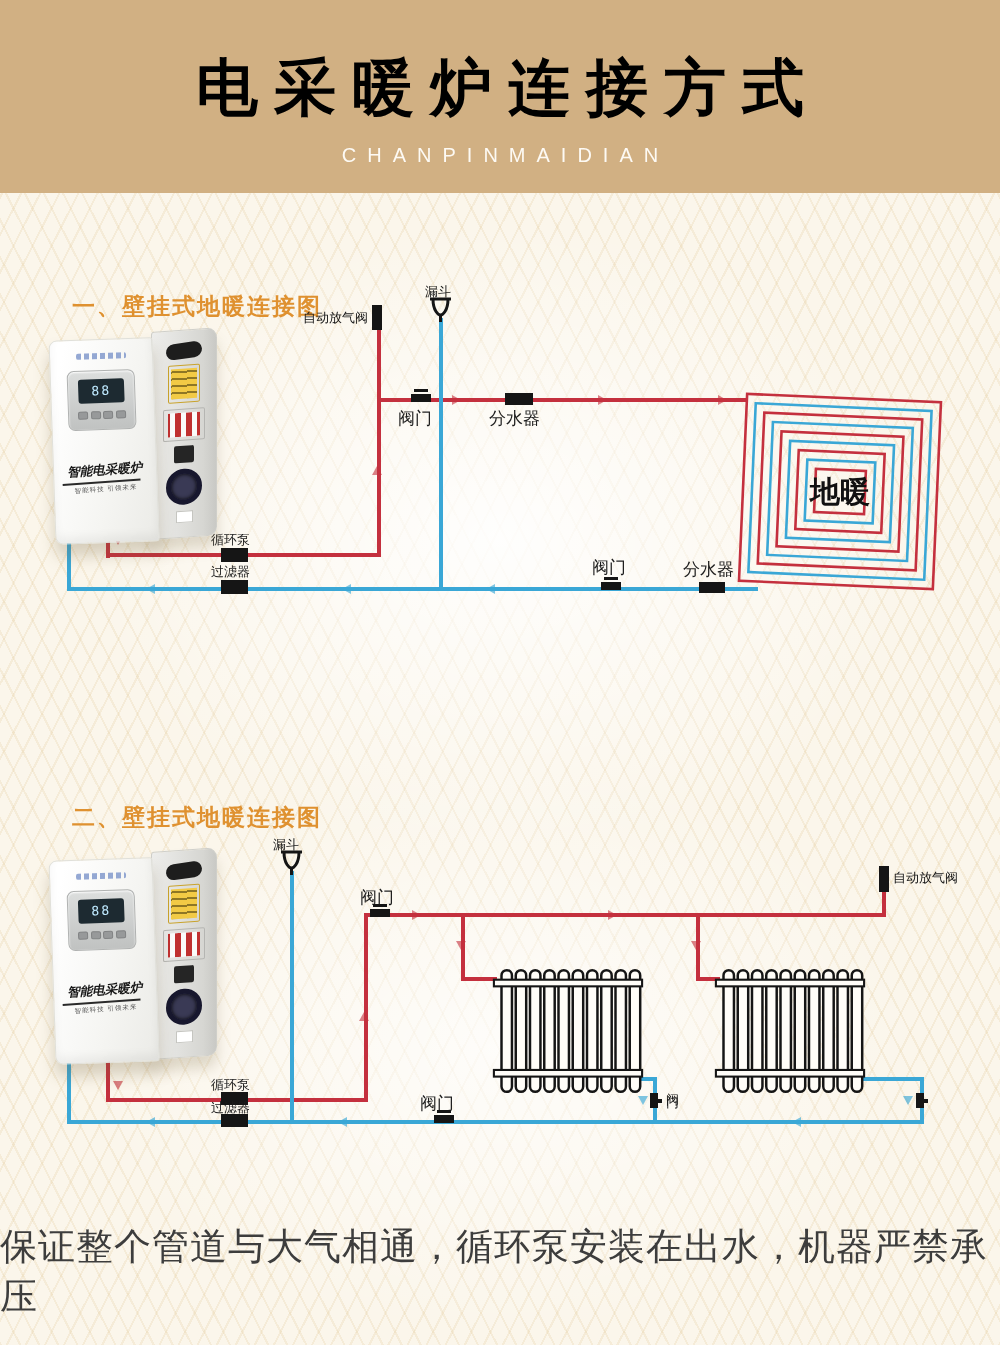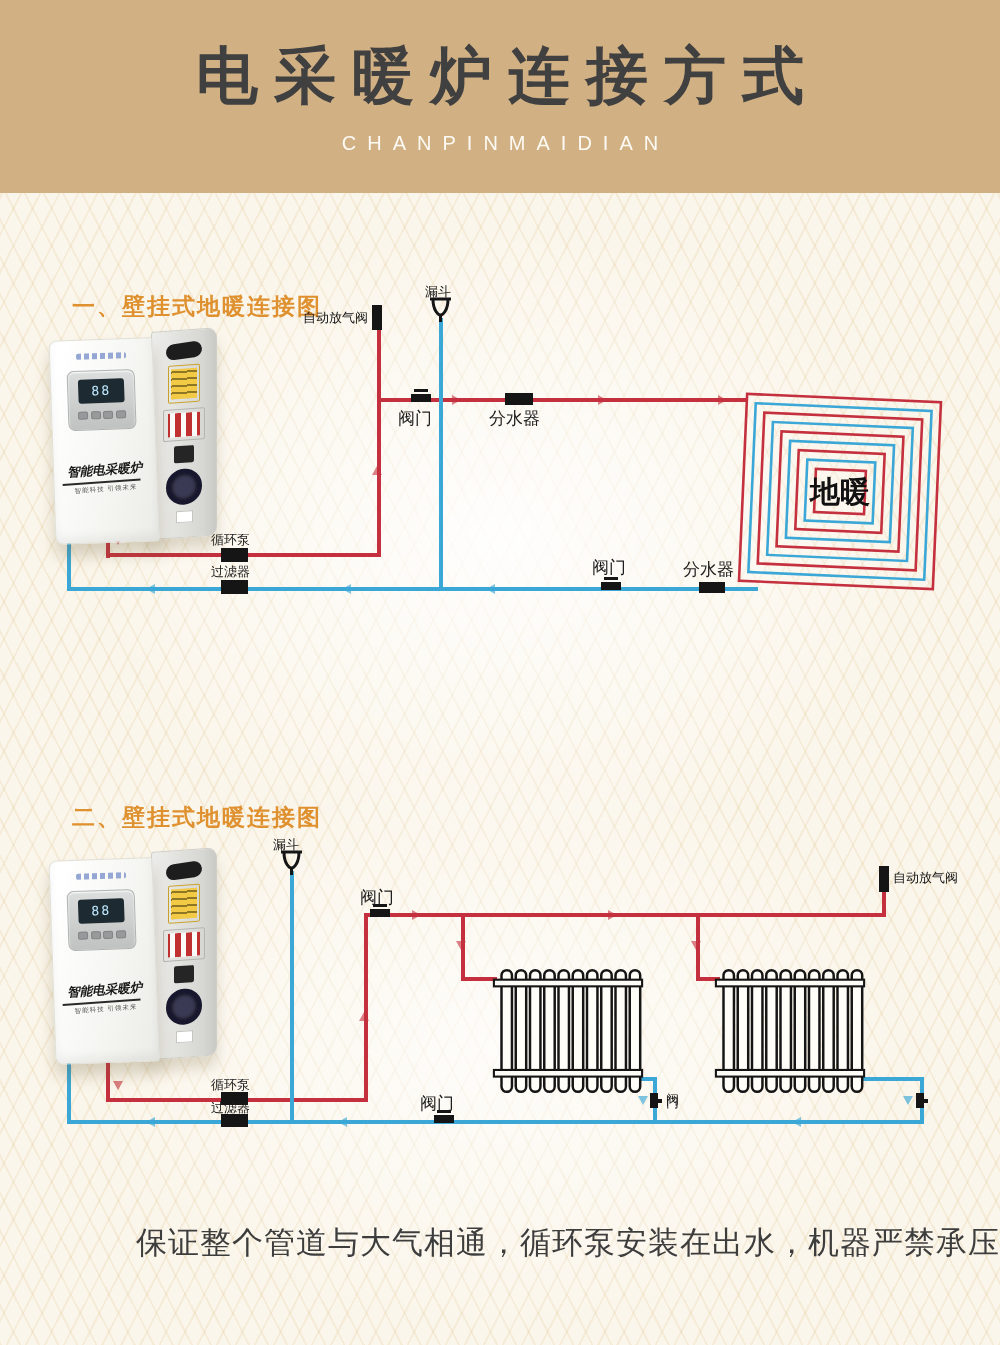--- a/index.html
+++ b/index.html
@@ -14,21 +14,21 @@
       repeating-linear-gradient(-63deg, rgba(222,194,140,.20) 0 2px, transparent 2px 17px);
   }
   .bg-glow{position:absolute;inset:0;z-index:0;
     background:radial-gradient(ellipse 560px 420px at 50% 40%, rgba(255,255,255,.9), rgba(255,255,255,0) 75%),
                radial-gradient(ellipse 560px 380px at 50% 78%, rgba(255,255,255,.75), rgba(255,255,255,0) 75%);
   }
   .layer{position:absolute;inset:0;z-index:1;}
 
   
   .header{position:absolute;left:0;top:0;width:1000px;height:193px;background:#d1b083;text-align:center;}
-  .header h1{margin:0;padding-top:34px;font-size:62px;font-weight:600;color:#404040;letter-spacing:16px;text-indent:16px;}
+  .header h1{margin:12px;padding-top:34px;font-size:62px;font-weight:600;color:#000000;letter-spacing:16px;text-indent:16px;}
   .header .sub{margin-top:14px;font-size:20px;color:#fdfaf4;letter-spacing:11px;text-indent:11px;font-weight:400;}
 
   .sec-title{position:absolute;font-size:23px;font-weight:700;color:#df9130;letter-spacing:2px;}
 
   
   .ph{position:absolute;height:4px;}
   .pv{position:absolute;width:4px;}
   .red{background:#c4303e;}
   .blue{background:#3aa7d6;}
 
@@ -78,22 +78,22 @@
   .b-ylabel{margin:6px auto;width:26px;height:30px;background:#f2ca45;border:1px solid #c9a32c;border-radius:2px;
     background-image:repeating-linear-gradient(#0000 0 5px, rgba(60,50,10,.55) 5px 7px);background-clip:content-box;padding:3px 2px;}
   .b-breaker{margin:4px auto;width:32px;height:24px;background:#fbfbfa;border:1px solid #b5b5b2;border-radius:2px;
     background-image:repeating-linear-gradient(90deg,#c03030 0 6px,#fbfbfa 6px 11px);background-clip:content-box;padding:3px 4px;}
   .b-black{margin:5px auto;width:20px;height:17px;background:#252525;border-radius:2px;}
   .b-port{margin:6px auto;width:26px;height:26px;border-radius:50%;background:#3a3a55;border:5px solid #17172e;box-shadow:inset 0 0 4px #000;}
   .b-tag{margin:5px auto;width:15px;height:10px;background:#fff;border:1px solid #c5c5c0;}
 
   
   .svgabs{position:absolute;}
-  .footer-note{position:absolute;left:0;top:1222px;width:1000px;text-align:right;
-    font-size:31px;color:#3d3d3d;letter-spacing:1px;font-weight:500;}
+  .footer-note{position:absolute;left:0;top:1222px;width:1000px;text-align:left;
+    font-size:37px;color:#3d3d3d;letter-spacing:1px;font-weight:500;}
 </style>
 </head>
 <body>
 
 <div class="bg-pattern"></div>
 <div class="bg-glow"></div>
 
 <div class="layer">
 
   <div class="header">

